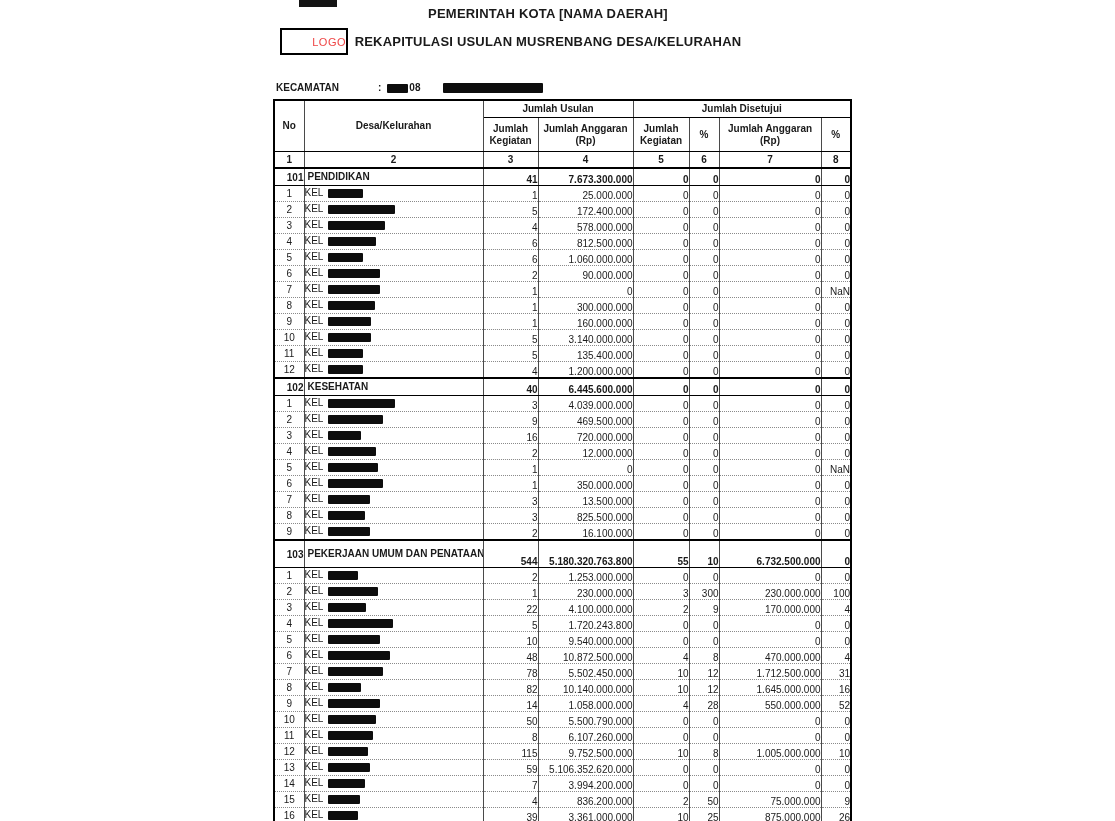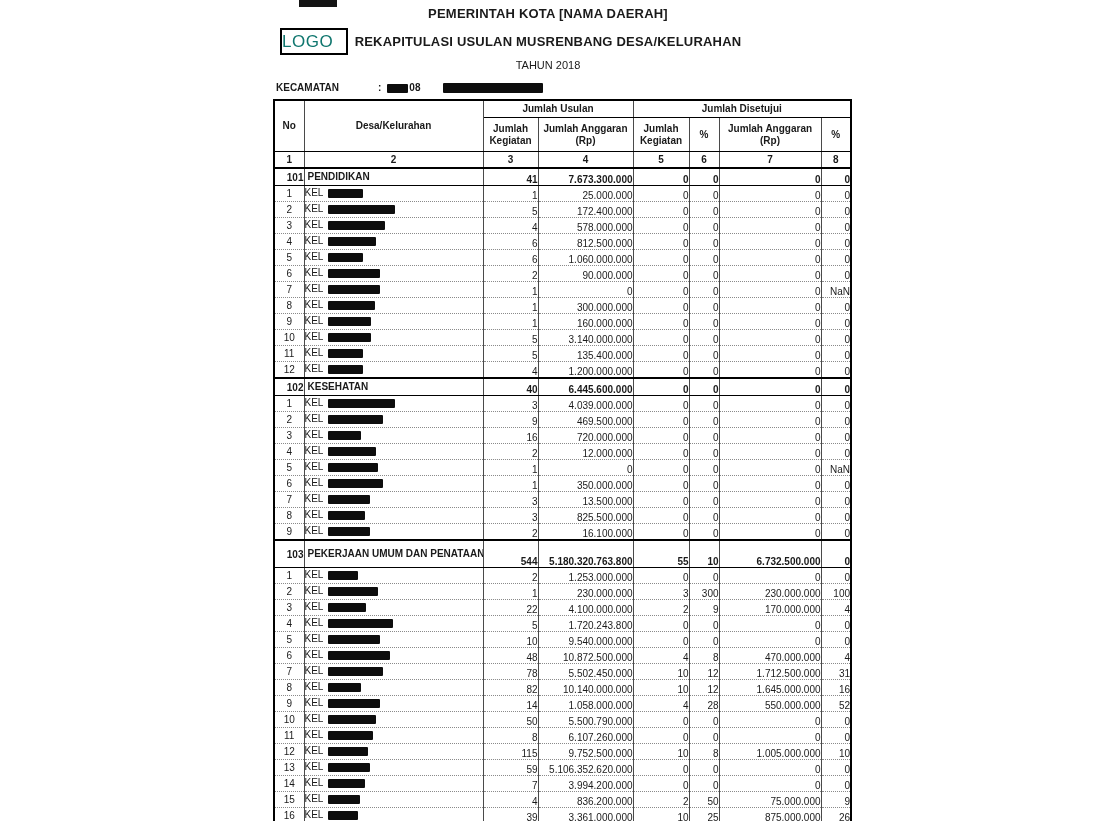--- a/index.html
+++ b/index.html
@@ -8,22 +8,22 @@
     font-family:"Liberation Sans","DejaVu Sans",sans-serif;
     color:#1a1a1a;
   }
   .top-mark{position:absolute;left:299px;top:0;width:38px;height:7px;background:#141414;}
   .doc-header{position:absolute;left:259px;top:0;width:578px;text-align:center;}
   .title1{font-size:13px;font-weight:bold;margin-top:6px;letter-spacing:.2px;}
   .title2{font-size:13px;font-weight:bold;margin-top:13px;letter-spacing:.2px;}
   .title3{font-size:11px;margin-top:10px;}
   .logo-box{
     position:absolute;left:280px;top:28px;width:64px;height:23px;
-    border:2px solid #000;background:#fff;display:flex;align-items:center;justify-content:flex-start;
-    font-size:17px;color:#0f766e;letter-spacing:.5px;
+    border:2px solid #000;background:#fff;display:flex;align-items:center;justify-content:flex-end;
+    font-size:11px;color:#ef4444;letter-spacing:.5px;
   }
   .kec-line{position:absolute;left:276px;top:82px;font-size:10px;font-weight:bold;white-space:nowrap;}
   .kec-label{display:inline-block;width:102px;}
   .redact{display:inline-block;background:#0d0d0d;height:9px;vertical-align:middle;border-radius:1px;}
   .kec-code-redact{width:21px;margin:0 1px 0 6px;}
   .kec-name-redact{width:100px;height:10px;margin-left:23px;}
 
   table.recap{
     position:absolute;left:273px;top:99px;
     border-collapse:collapse;table-layout:fixed;width:577px;
@@ -62,21 +62,20 @@
   .name-redact{margin-left:5px;}
 </style>
 </head>
 <body>
 
 <div class="top-mark"></div>
 
 <div class="doc-header">
   <div class="title1">PEMERINTAH KOTA [NAMA DAERAH]</div>
   <div class="title2">REKAPITULASI USULAN MUSRENBANG DESA/KELURAHAN</div>
-  <div class="title3">TAHUN 2018</div>
 </div>
 
 <div class="logo-box">
   <span>LOGO</span>
 </div>
 
 <div class="kec-line">
   <span class="kec-label">KECAMATAN</span><span>:</span><span class="redact kec-code-redact"></span><span>08</span><span class="redact kec-name-redact"></span>
 </div>
 

